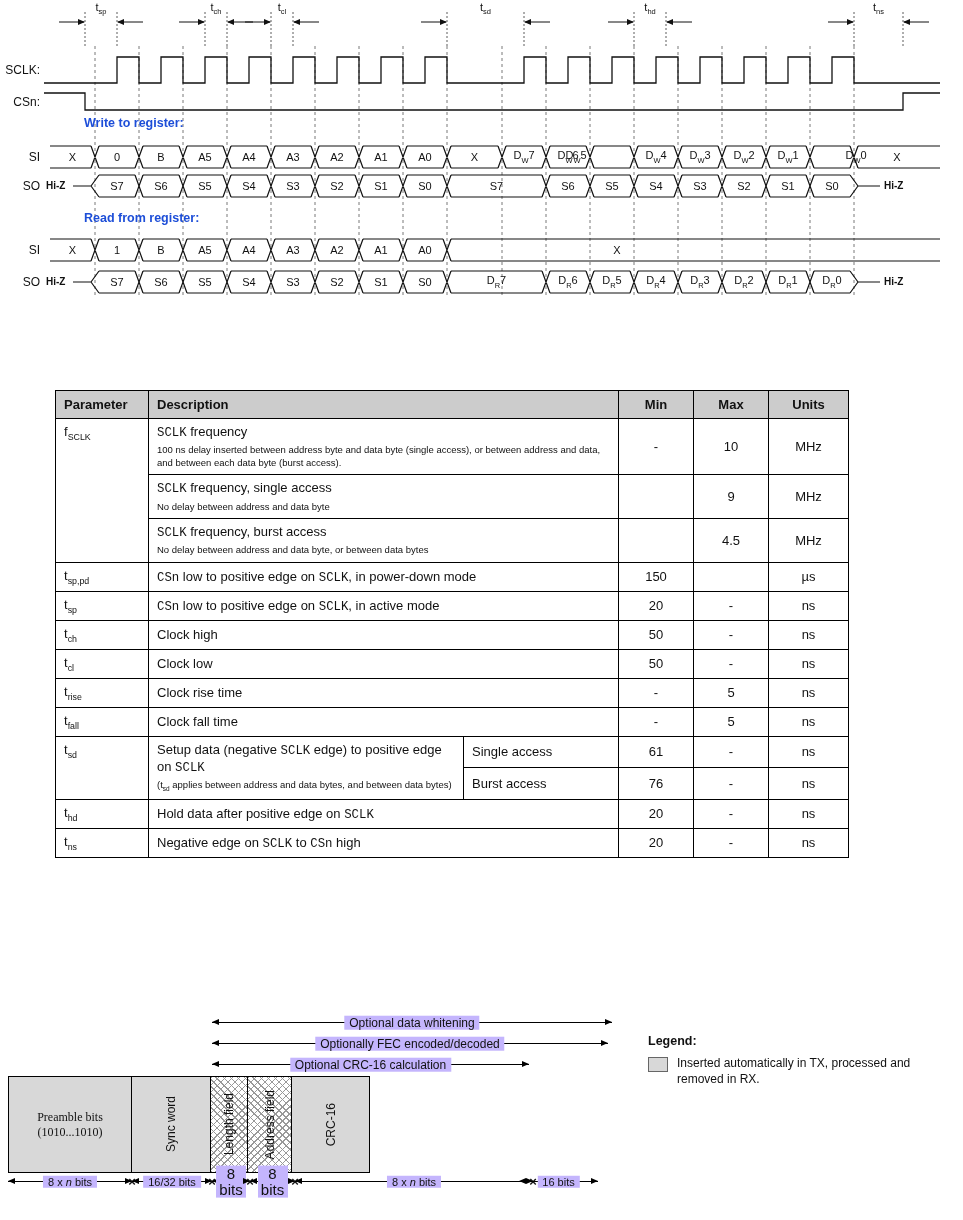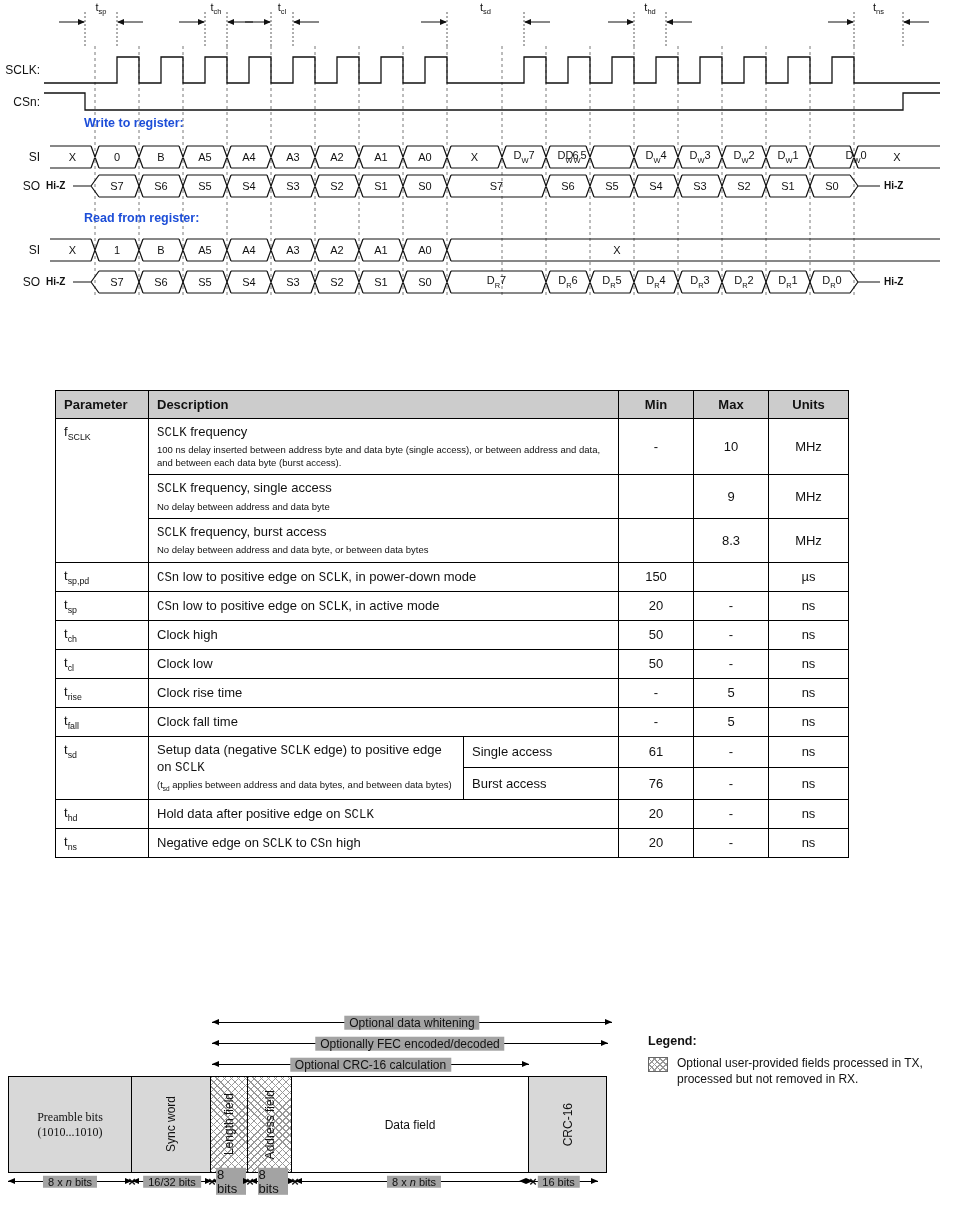--- a/index.html
+++ b/index.html
@@ -35,23 +35,23 @@
   .field{border:1px solid #000;margin-left:-1px;height:97px;display:flex;align-items:center;justify-content:center;text-align:center;font-size:12px;background:#fff;padding:2px}
   .field:first-child{margin-left:0}
   .field.gray{background:#d8d8d8}
   .field.hatch{background-image:repeating-linear-gradient(45deg,#999 0,#999 1px,transparent 1px,transparent 5px),repeating-linear-gradient(135deg,#999 0,#999 1px,transparent 1px,transparent 5px)}
   .field.vert span{writing-mode:vertical-rl;transform:rotate(180deg)}
   .pk-bottom{position:relative;width:604px;height:30px}
   .darrow{position:absolute;border-top:1px solid #000;height:0}
   .darrow::before,.darrow::after{content:"";position:absolute;top:-4px;width:0;height:0;border-top:3.5px solid transparent;border-bottom:3.5px solid transparent}
   .darrow::before{left:0;border-right:7px solid #000}
   .darrow::after{right:0;border-left:7px solid #000}
-  .alabel{position:absolute;left:50%;top:0;transform:translate(-50%,-52%);background:#a3a3a3;padding:0 5px;font-size:12px;white-space:nowrap}
+  .alabel{position:absolute;left:50%;top:0;transform:translate(-50%,-52%);background:#c4b5fd;padding:0 5px;font-size:12px;white-space:nowrap}
   .pk-bottom .alabel{font-size:11px}
-  .alabel.tiny{font-size:13px;white-space:normal;width:30px;line-height:1.05;text-align:left;padding:0 1px}
+  .alabel.tiny{font-size:15px;white-space:normal;width:30px;line-height:1.05;text-align:center;padding:0 1px}
   .joint{position:absolute;transform:translate(-50%,-50%);font-size:13px;font-weight:bold;top:8px}
   .legend{position:absolute;left:640px;top:26px;width:307px}
   .legend-title{font-weight:bold;font-size:12.5px;margin-bottom:8px}
   .legend-item{display:flex;align-items:flex-start;margin-bottom:17px}
   .swatch{flex:none;width:20px;height:15px;border:1px solid #666;margin-right:9px;background:#fff;margin-top:1px}
   .swatch.gray{background:#d8d8d8}
   .swatch.hatch{background-image:repeating-linear-gradient(45deg,#999 0,#999 1px,transparent 1px,transparent 4px),repeating-linear-gradient(135deg,#999 0,#999 1px,transparent 1px,transparent 4px)}
   .ltext{font-size:12px;line-height:1.3}
 </style>
 </head>
@@ -242,21 +242,21 @@
           <td class="num"></td>
           <td class="num">9</td>
           <td class="num">MHz</td>
         </tr>
         <tr>
           <td colspan="2" class="desc">
             <div class="cmain"><span class="mono">SCLK</span> frequency, burst access</div>
             <div class="note">No delay between address and data byte, or between data bytes</div>
           </td>
           <td class="num"></td>
-          <td class="num">8.3</td>
+          <td class="num">4.5</td>
           <td class="num">MHz</td>
         </tr>
         <tr>
           <td class="param">t<sub>sp,pd</sub></td>
           <td colspan="2" class="desc"><span class="mono">CSn</span> low to positive edge on <span class="mono">SCLK</span>, in power-down mode</td>
           <td class="num">150</td>
           <td class="num"></td>
           <td class="num">µs</td>
         </tr>
         <tr>
@@ -346,23 +346,20 @@
         </div>
         <div class="field gray vert" style="width: 80px;">
           <span>Sync word</span>
         </div>
         <div class="field hatch vert" style="width: 38px;">
           <span>Length field</span>
         </div>
         <div class="field hatch vert" style="width: 45px;">
           <span>Address field</span>
         </div>
-        <div class="field white" style="width: 238px;">
-          <span>Data field</span>
-        </div>
         <div class="field gray vert" style="width: 79px;">
           <span>CRC-16</span>
         </div>
       </div>
     <div class="pk-bottom">
         <div class="darrow" style="left: 0px; width: 124px; top: 8px;">
           <span class="alabel">8 x <i>n</i> bits</span>
         </div>
         <span class="joint" style="left: 124px;">×</span>
         <div class="darrow" style="left: 124px; width: 80px; top: 8px;">
@@ -382,20 +379,20 @@
         </div>
         <span class="joint" style="left: 525px;">×</span>
         <div class="darrow" style="left: 511px; width: 79px; top: 8px;">
           <span class="alabel">16 bits</span>
         </div>
       </div>
     <div class="legend">
       <div class="legend-title">Legend:</div>
       <div>
           <div class="legend-item">
-            <span class="swatch hatch"></span>
-            <span class="ltext">Optional user-provided fields processed in TX, processed but not removed in RX.</span>
+            <span class="swatch gray"></span>
+            <span class="ltext">Inserted automatically in TX, processed and removed in RX.</span>
           </div>
         </div>
     </div>
   </section>
 
 </div>
 
 </body></html>

